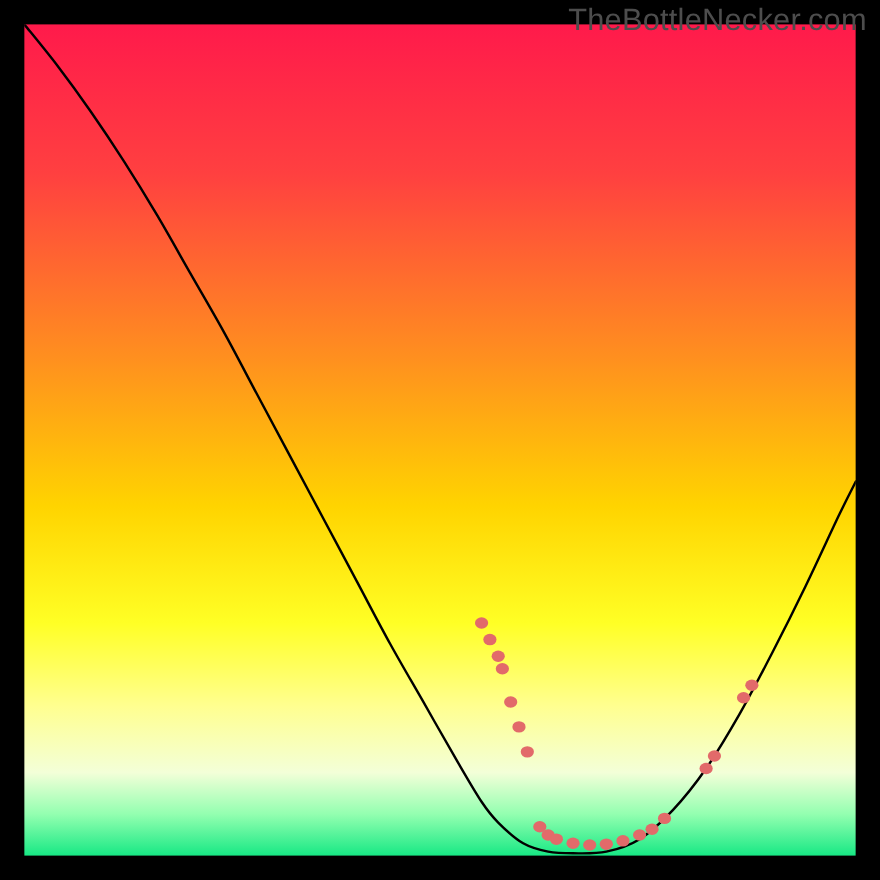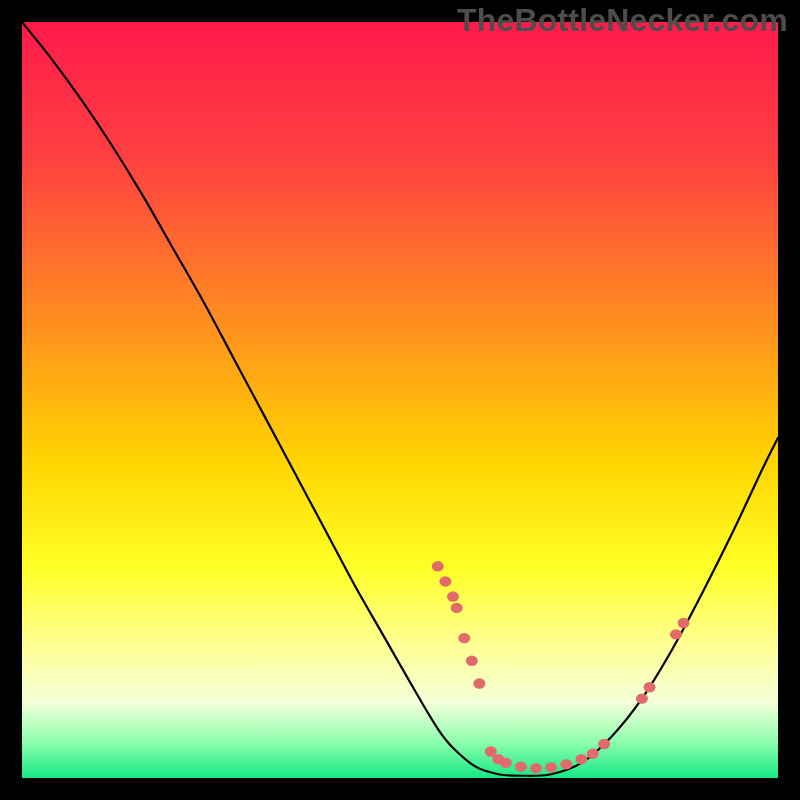--- a/index.html
+++ b/index.html
@@ -24,22 +24,22 @@
     left: 0;
     top: 0;
     width: 756px;
     height: 756px;
   }
   .watermark {
     position: absolute;
     top: 2px;
     right: 12px;
     color: #4d4d4d;
-    font-size: 32px;
-    font-weight: 700;
+    font-size: 28px;
+    font-weight: 400;
     letter-spacing: 0.2px;
     user-select: none;
   }
 </style>
 </head>
 <body>
 
 <div class="frame">
   <svg class="plot" viewBox="0 0 756 756" preserveAspectRatio="none">
     <defs>

